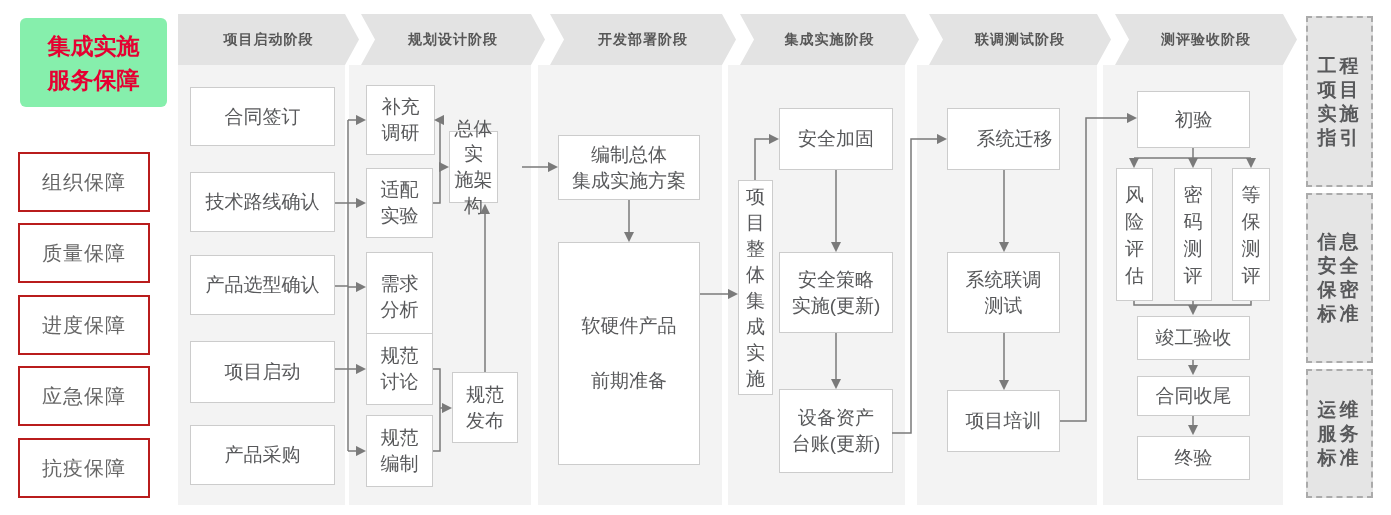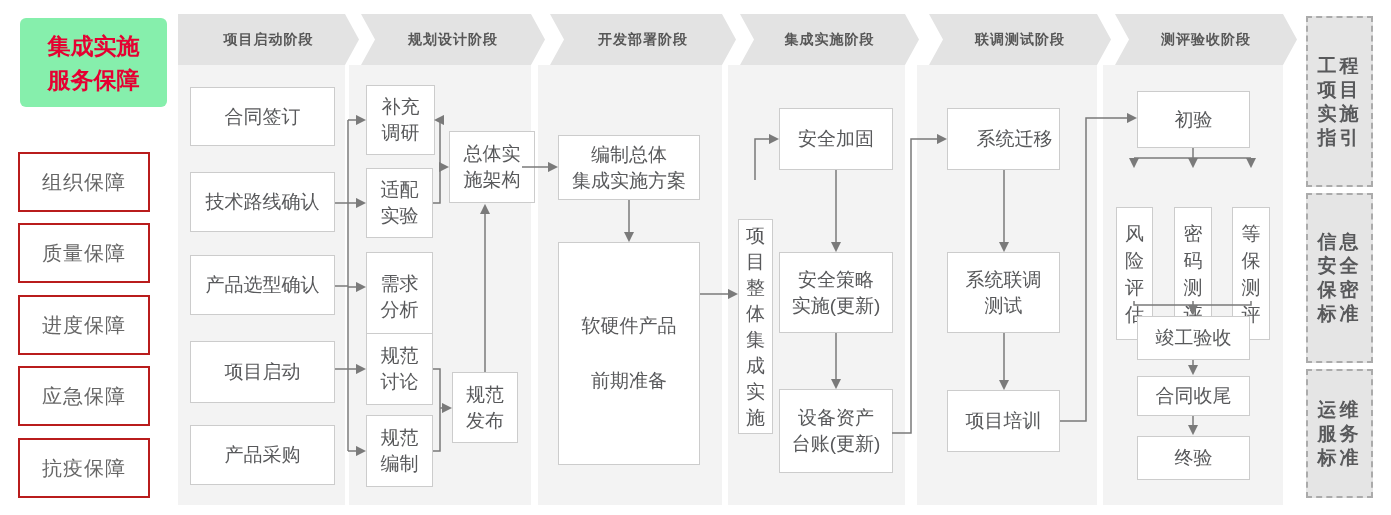--- a/index.html
+++ b/index.html
@@ -9,21 +9,21 @@
   .panel{position:absolute;top:65px;height:440px;background:#f3f3f3;}
   .hdr{position:absolute;top:14px;height:51px;background:#e3e3e3;color:#575757;
        font-weight:bold;font-size:14px;display:flex;align-items:center;justify-content:center;
        letter-spacing:1px;}
   .hdr-first{clip-path:polygon(0 0, calc(100% - 14px) 0, 100% 50%, calc(100% - 14px) 100%, 0 100%);}
   .hdr-next{clip-path:polygon(0 0, calc(100% - 14px) 0, 100% 50%, calc(100% - 14px) 100%, 0 100%, 14px 50%);}
 
   .box{position:absolute;background:#ffffff;border:1px solid #cccccc;color:#58595b;
        font-size:19px;line-height:1.35;display:flex;flex-direction:column;
        align-items:center;justify-content:center;text-align:center;box-sizing:border-box;}
-  .vbox{word-break:break-all;line-height:27px;padding:0 1px;margin-top:39px;}
+  .vbox{word-break:break-all;line-height:27px;padding:0 1px;}
 
   .pink{position:absolute;left:20px;top:18px;width:147px;height:89px;background:#86efac;
         border-radius:6px;color:#e60032;font-weight:bold;font-size:23px;line-height:34px;
         display:flex;flex-direction:column;align-items:center;justify-content:center;}
   .side-item{position:absolute;left:18px;width:132px;height:60px;background:#ffffff;
         border:2px solid #b91c1c;color:#666666;font-size:20px;box-sizing:border-box;
         display:flex;align-items:center;justify-content:center;letter-spacing:1px;}
 
   .dash{position:absolute;left:1306px;width:67px;background:#e5e5e5;border:2px dashed #ababab;
         color:#58595b;font-weight:bold;font-size:19px;line-height:24px;box-sizing:border-box;
@@ -80,21 +80,21 @@
     <div>分析</div>
   </div>
   <div class="box" style="left:366px;top:333px;width:67px;height:72px;">
     <div>规范</div>
     <div>讨论</div>
   </div>
   <div class="box" style="left:366px;top:415px;width:67px;height:72px;">
     <div>规范</div>
     <div>编制</div>
   </div>
-  <div class="box" style="left:449px;top:131px;width:86px;height:72px;">
+  <div class="box" style="left:449px;top:131px;width:49px;height:72px;">
     <div>总体实</div>
     <div>施架构</div>
   </div>
   <div class="box" style="left:452px;top:372px;width:66px;height:71px;">
     <div>规范</div>
     <div>发布</div>
   </div>
 
   <div class="box" style="left:558px;top:135px;width:142px;height:65px;">
     <div>编制总体</div>

